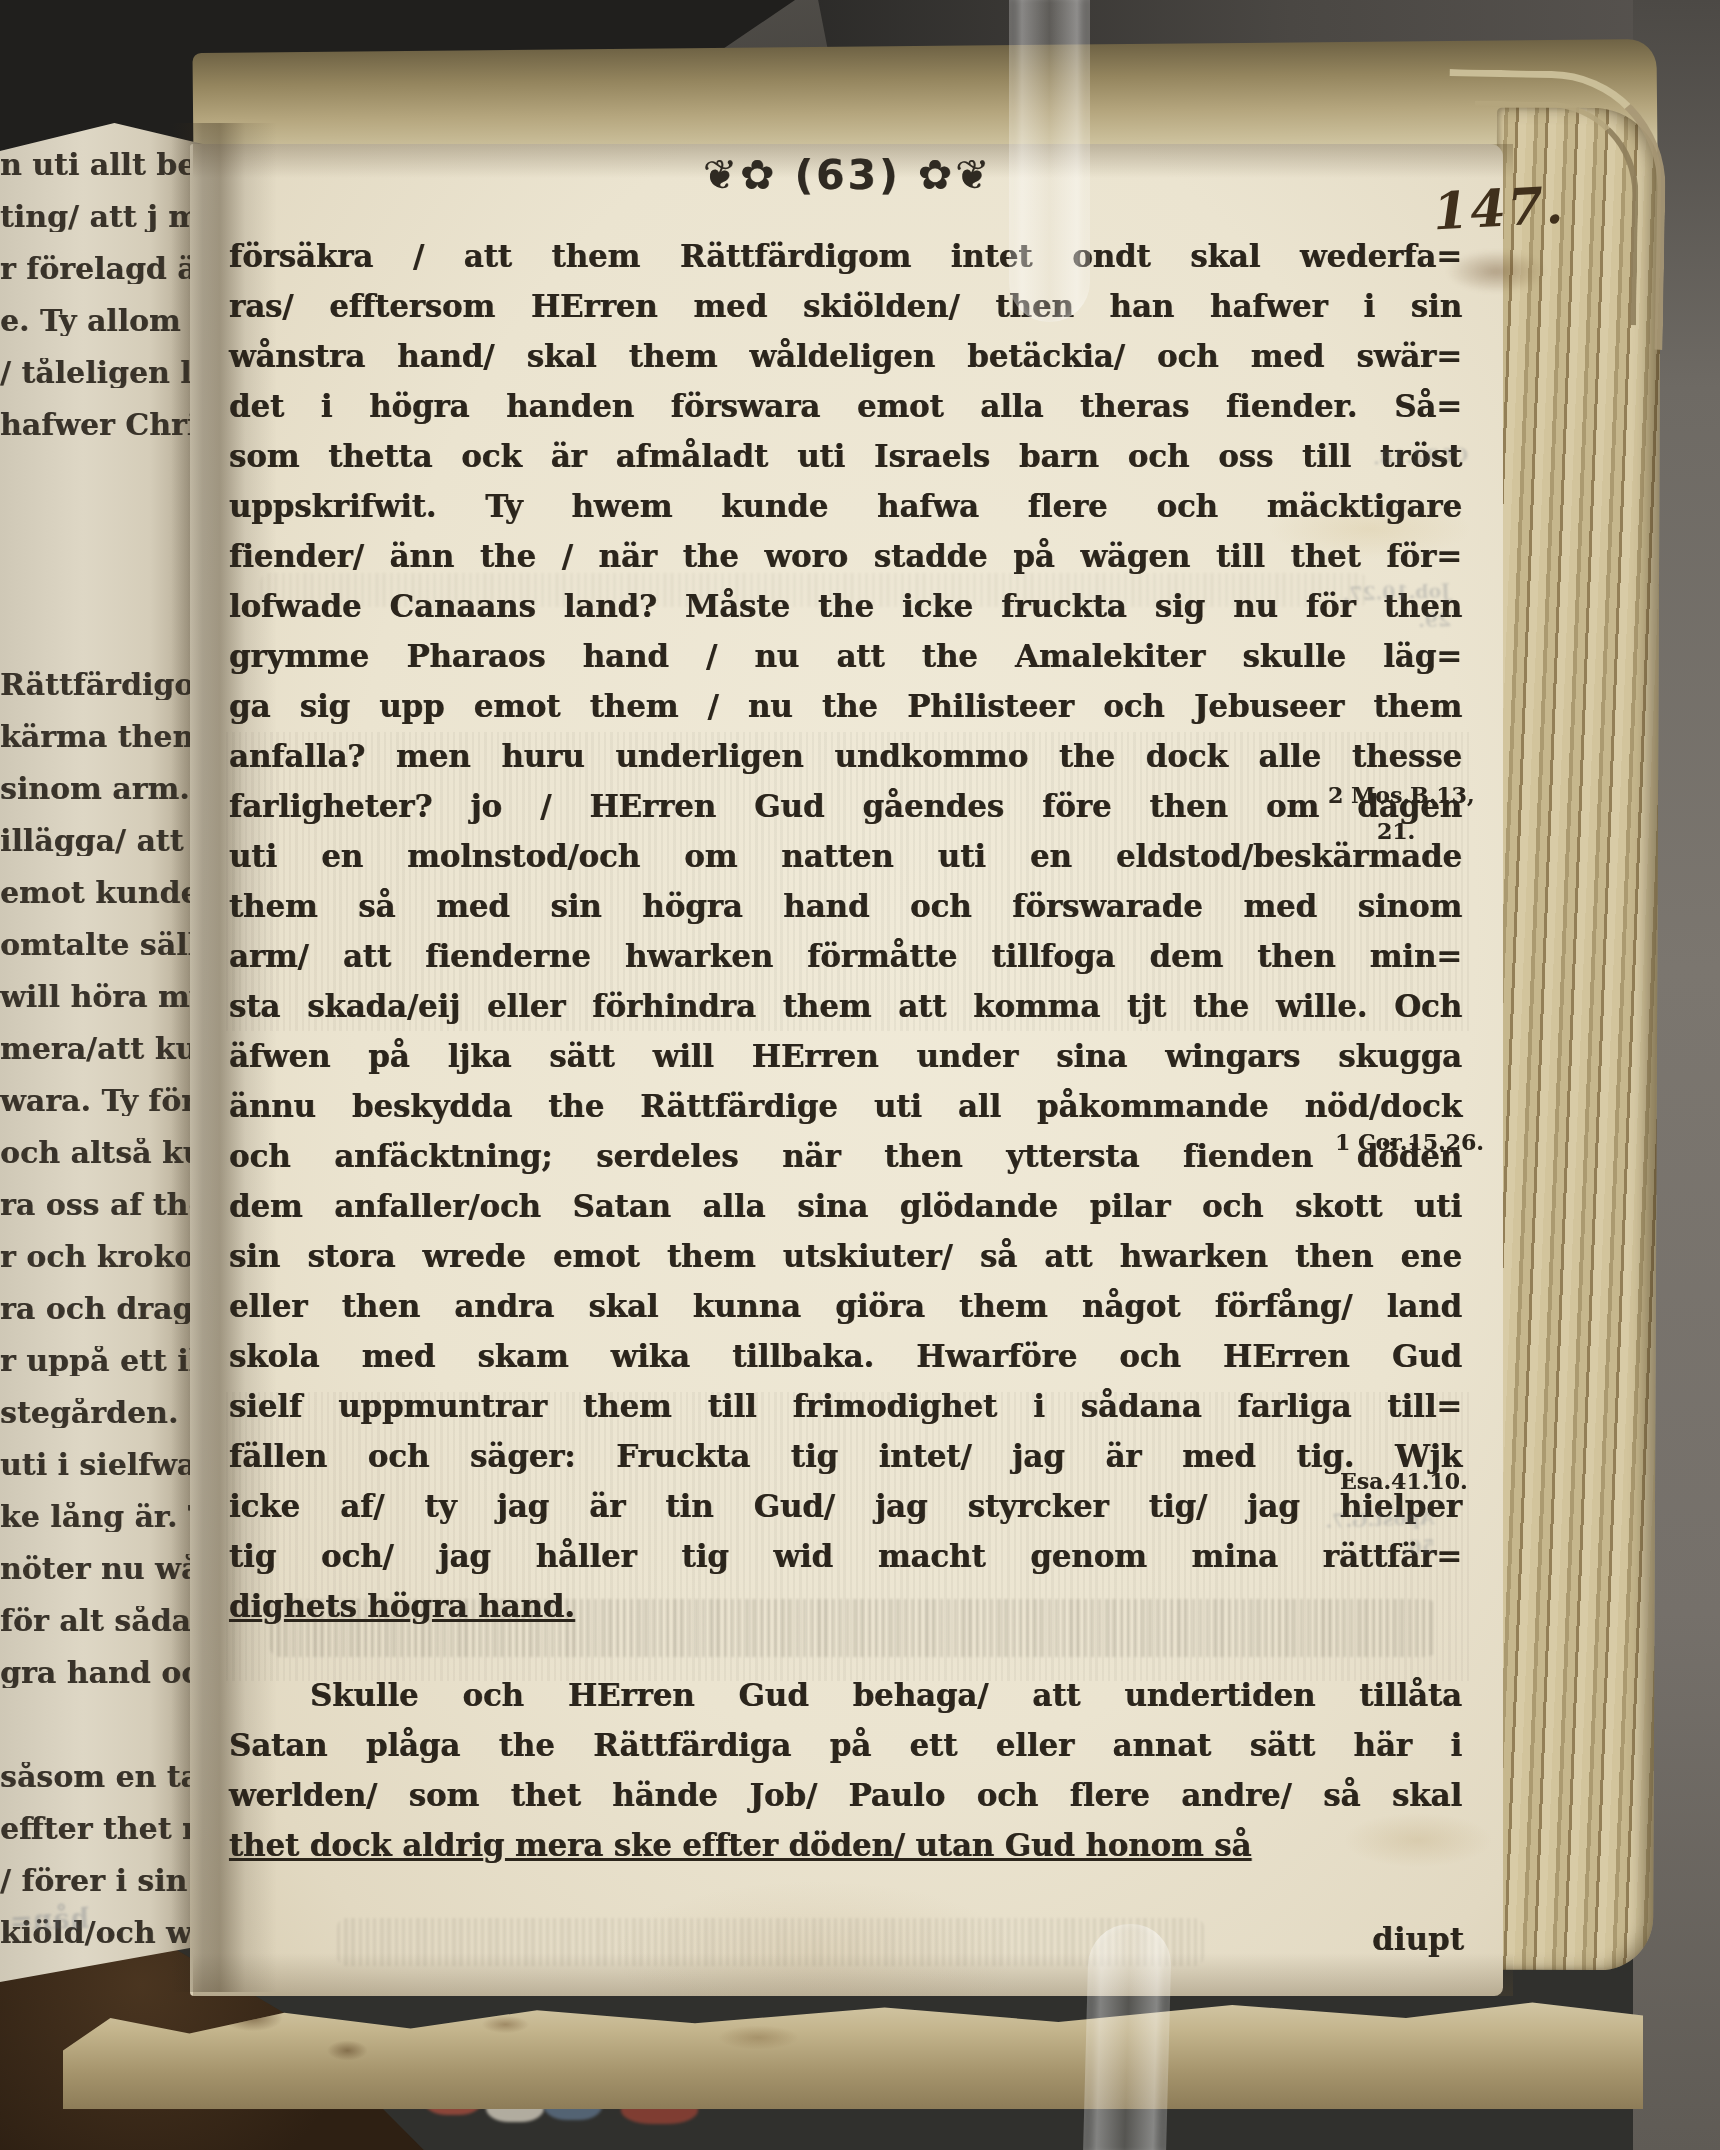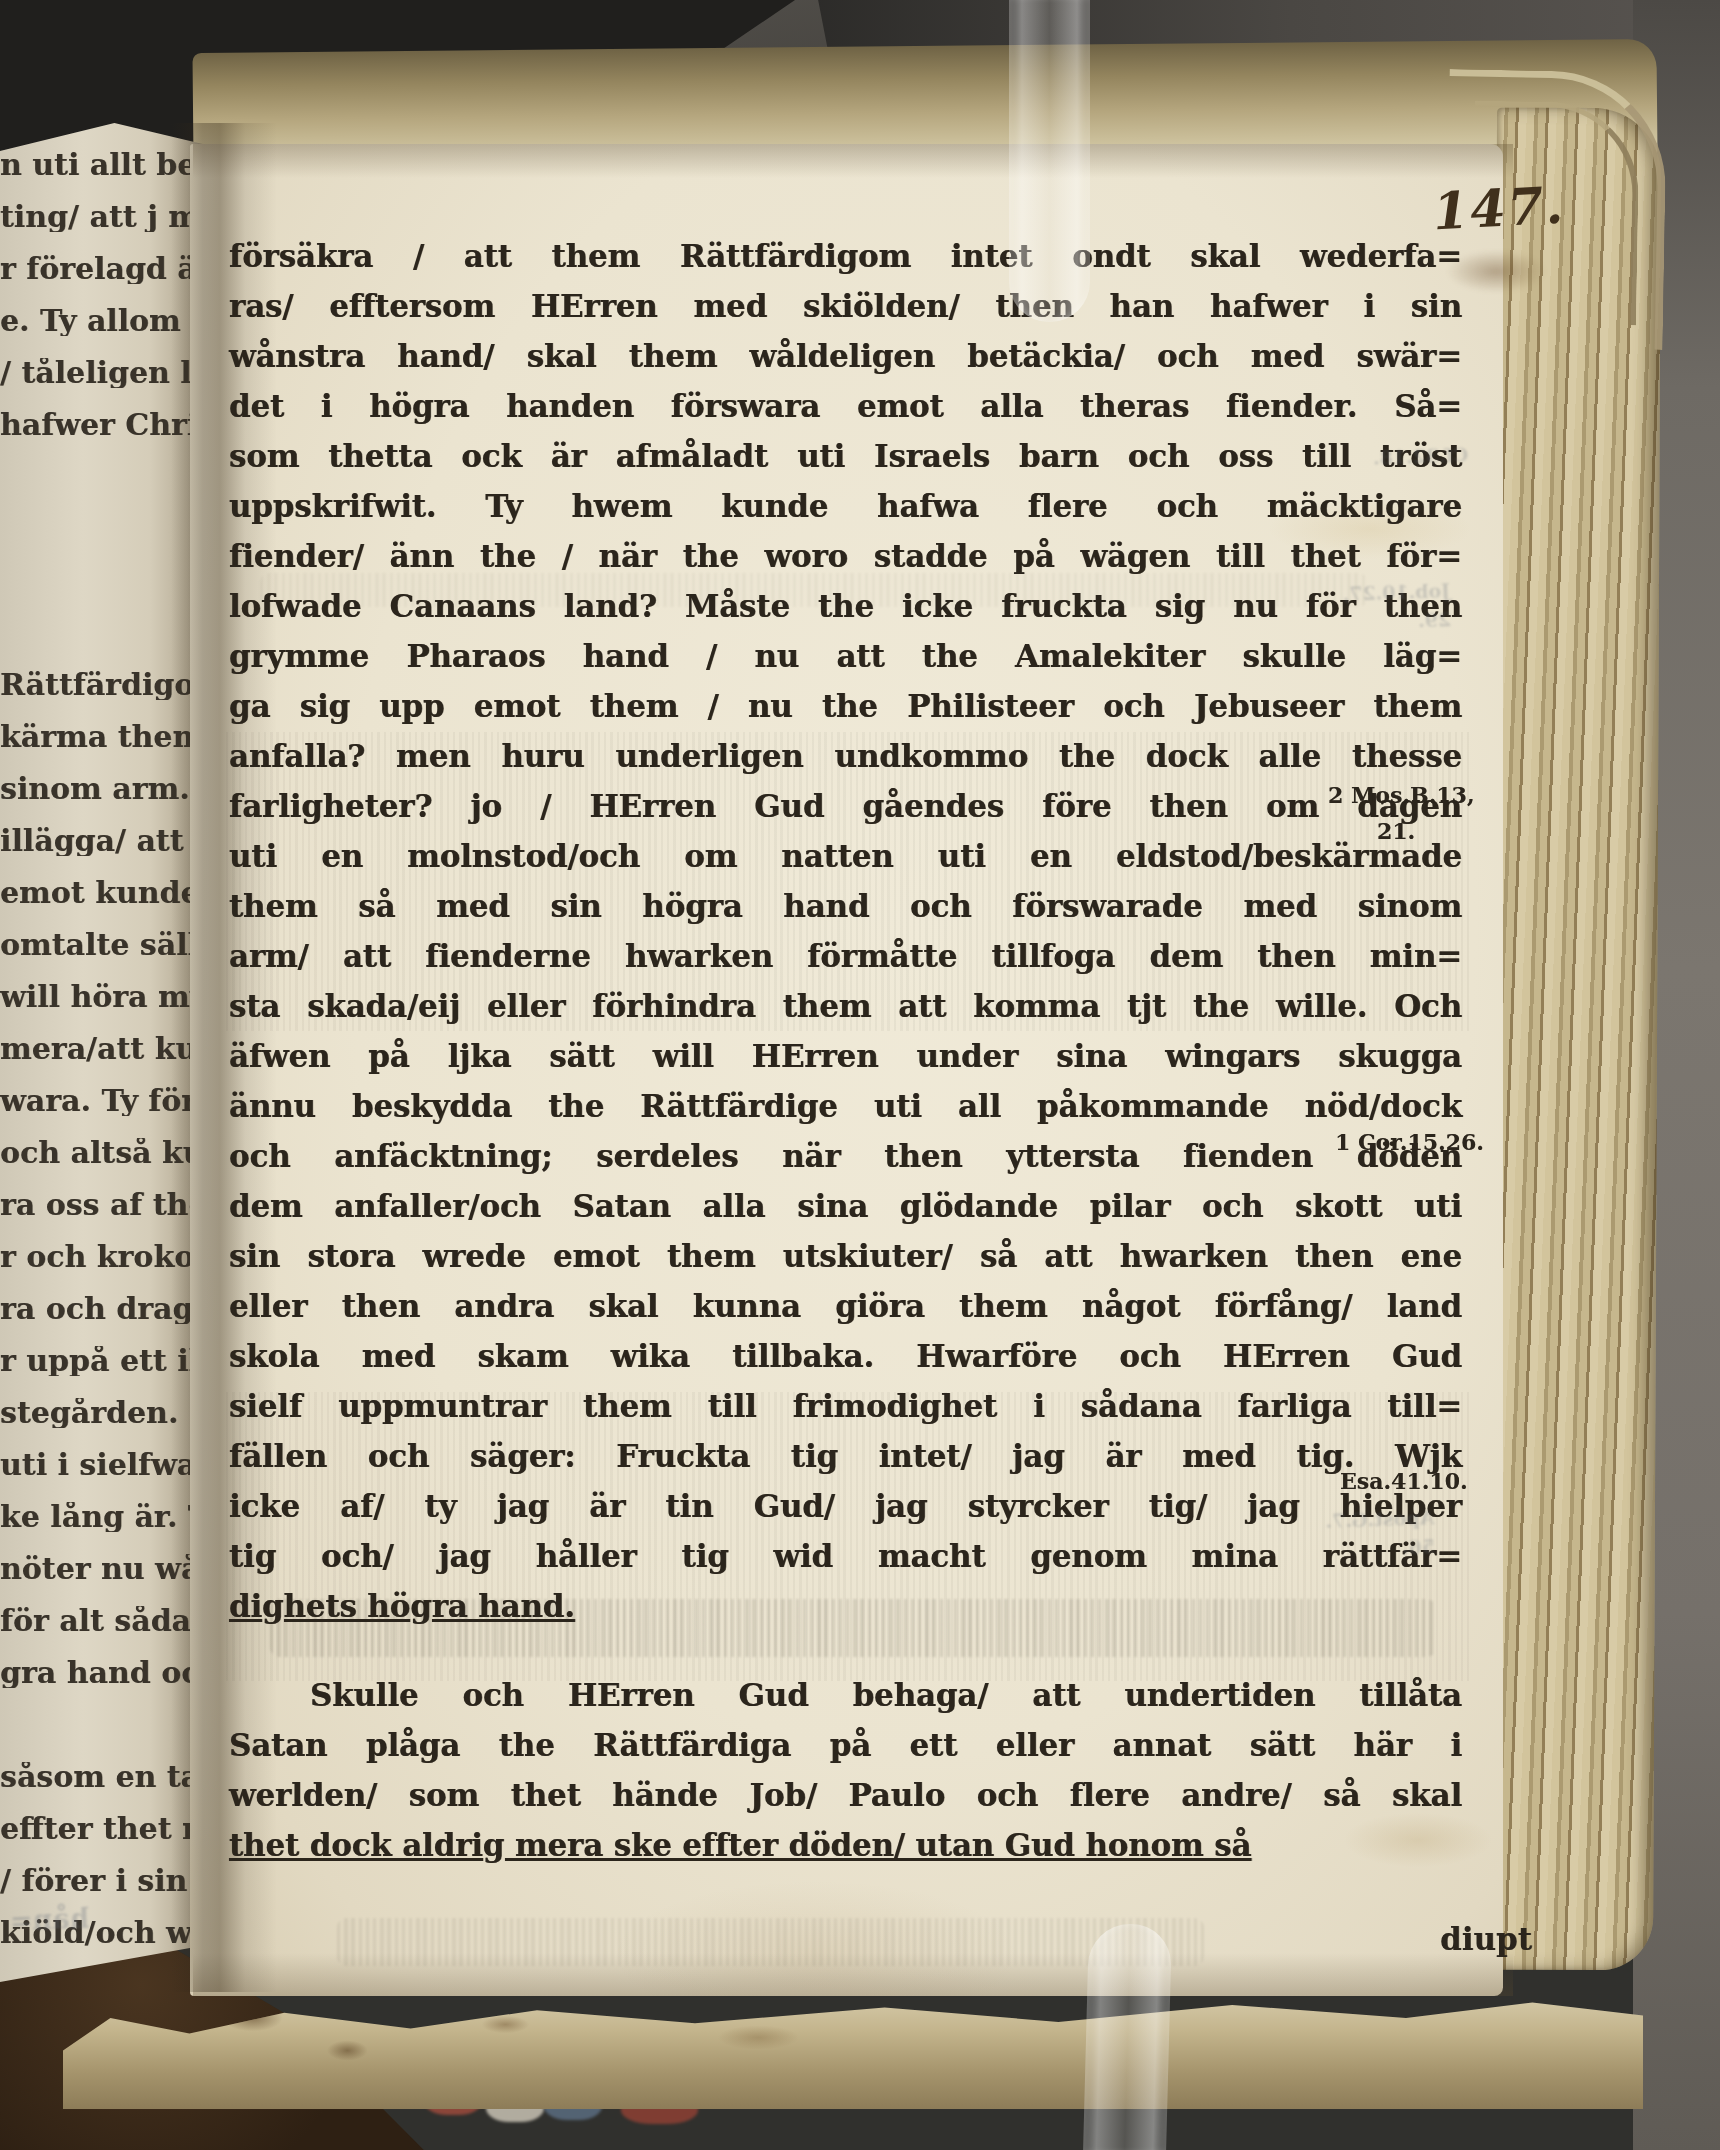--- a/index.html
+++ b/index.html
@@ -88,21 +88,21 @@
   .page-number{left:1433px;top:183px;font:700 italic 51px/1 "DejaVu Serif",serif;
     color:#40301c;transform:rotate(-3deg);letter-spacing:1.9px;}
   .text-line{left:229px;width:1233px;height:49px;
     font:700 31px/1.05 "DejaVu Serif",serif;color:#2b251c;letter-spacing:-0.2px;
     text-align:justify;text-align-last:justify;white-space:nowrap;
     text-shadow:0.5px 0 0 rgba(43,37,28,.55),-0.2px 0 0 rgba(43,37,28,.3);
     top:calc(240px + var(--i)*50px);}
   .text-line.para-end{text-align-last:left;text-decoration:underline;}
   .text-line.para-start{padding-left:81px;width:1152px;}
   .text-line.p2{transform:translateY(39px);}
-  .catchword{left:1272px;top:1924px;width:260px;text-align:right;
+  .catchword{left:1204px;top:1924px;width:260px;text-align:right;
     font:700 31px/1 "DejaVu Serif",serif;color:#2b251c;
     text-shadow:0.5px 0 0 rgba(43,37,28,.55);}
 
   .frag{left:0;width:205px;top:calc(150px + var(--i)*52px);
     font:700 30px/1 "DejaVu Serif",serif;color:#39332a;white-space:nowrap;overflow:hidden;
     filter:blur(0.3px);text-shadow:0.5px 0 0 rgba(57,51,42,.5);}
 
   .margin-note{width:226px;font:700 22px/1 "DejaVu Serif",serif;color:#2b251c;
     text-shadow:0.2px 0 0 rgba(43,37,28,.5);}
   .margin-note span{display:block;position:static;}
@@ -191,20 +191,21 @@
   <div class="page-bottom-shadow"></div>
   <div class="gutter-shadow"></div>
 
   <div class="streaks s1"></div>
   <div class="streaks s2"></div>
   <div class="smear a"></div>
   <div class="smear b"></div>
   <div class="smear c"></div>
   <div class="ink-smudge"></div>
 
+  <div class="header-ornament">❦✿ (63) ✿❦</div>
   <div class="page-number">147.</div>
 
   <div class="text-block" style="position:absolute;left:0;top:0;">
 
   <div class="text-line" style="--i: 0;">försäkra / att them Rättfärdigom intet ondt skal wederfa=</div>
       <div class="text-line" style="--i: 1;">ras/ efftersom HErren med skiölden/ then han hafwer i sin</div>
       <div class="text-line" style="--i: 2;">wånstra hand/ skal them wåldeligen betäckia/ och med swär=</div>
       <div class="text-line" style="--i: 3;">det i högra handen förswara emot alla theras fiender. Så=</div>
       <div class="text-line" style="--i: 4;">som thetta ock är afmåladt uti Israels barn och oss till tröst</div>
       <div class="text-line" style="--i: 5;">uppskrifwit. Ty hwem kunde hafwa flere och mäcktigare</div>

